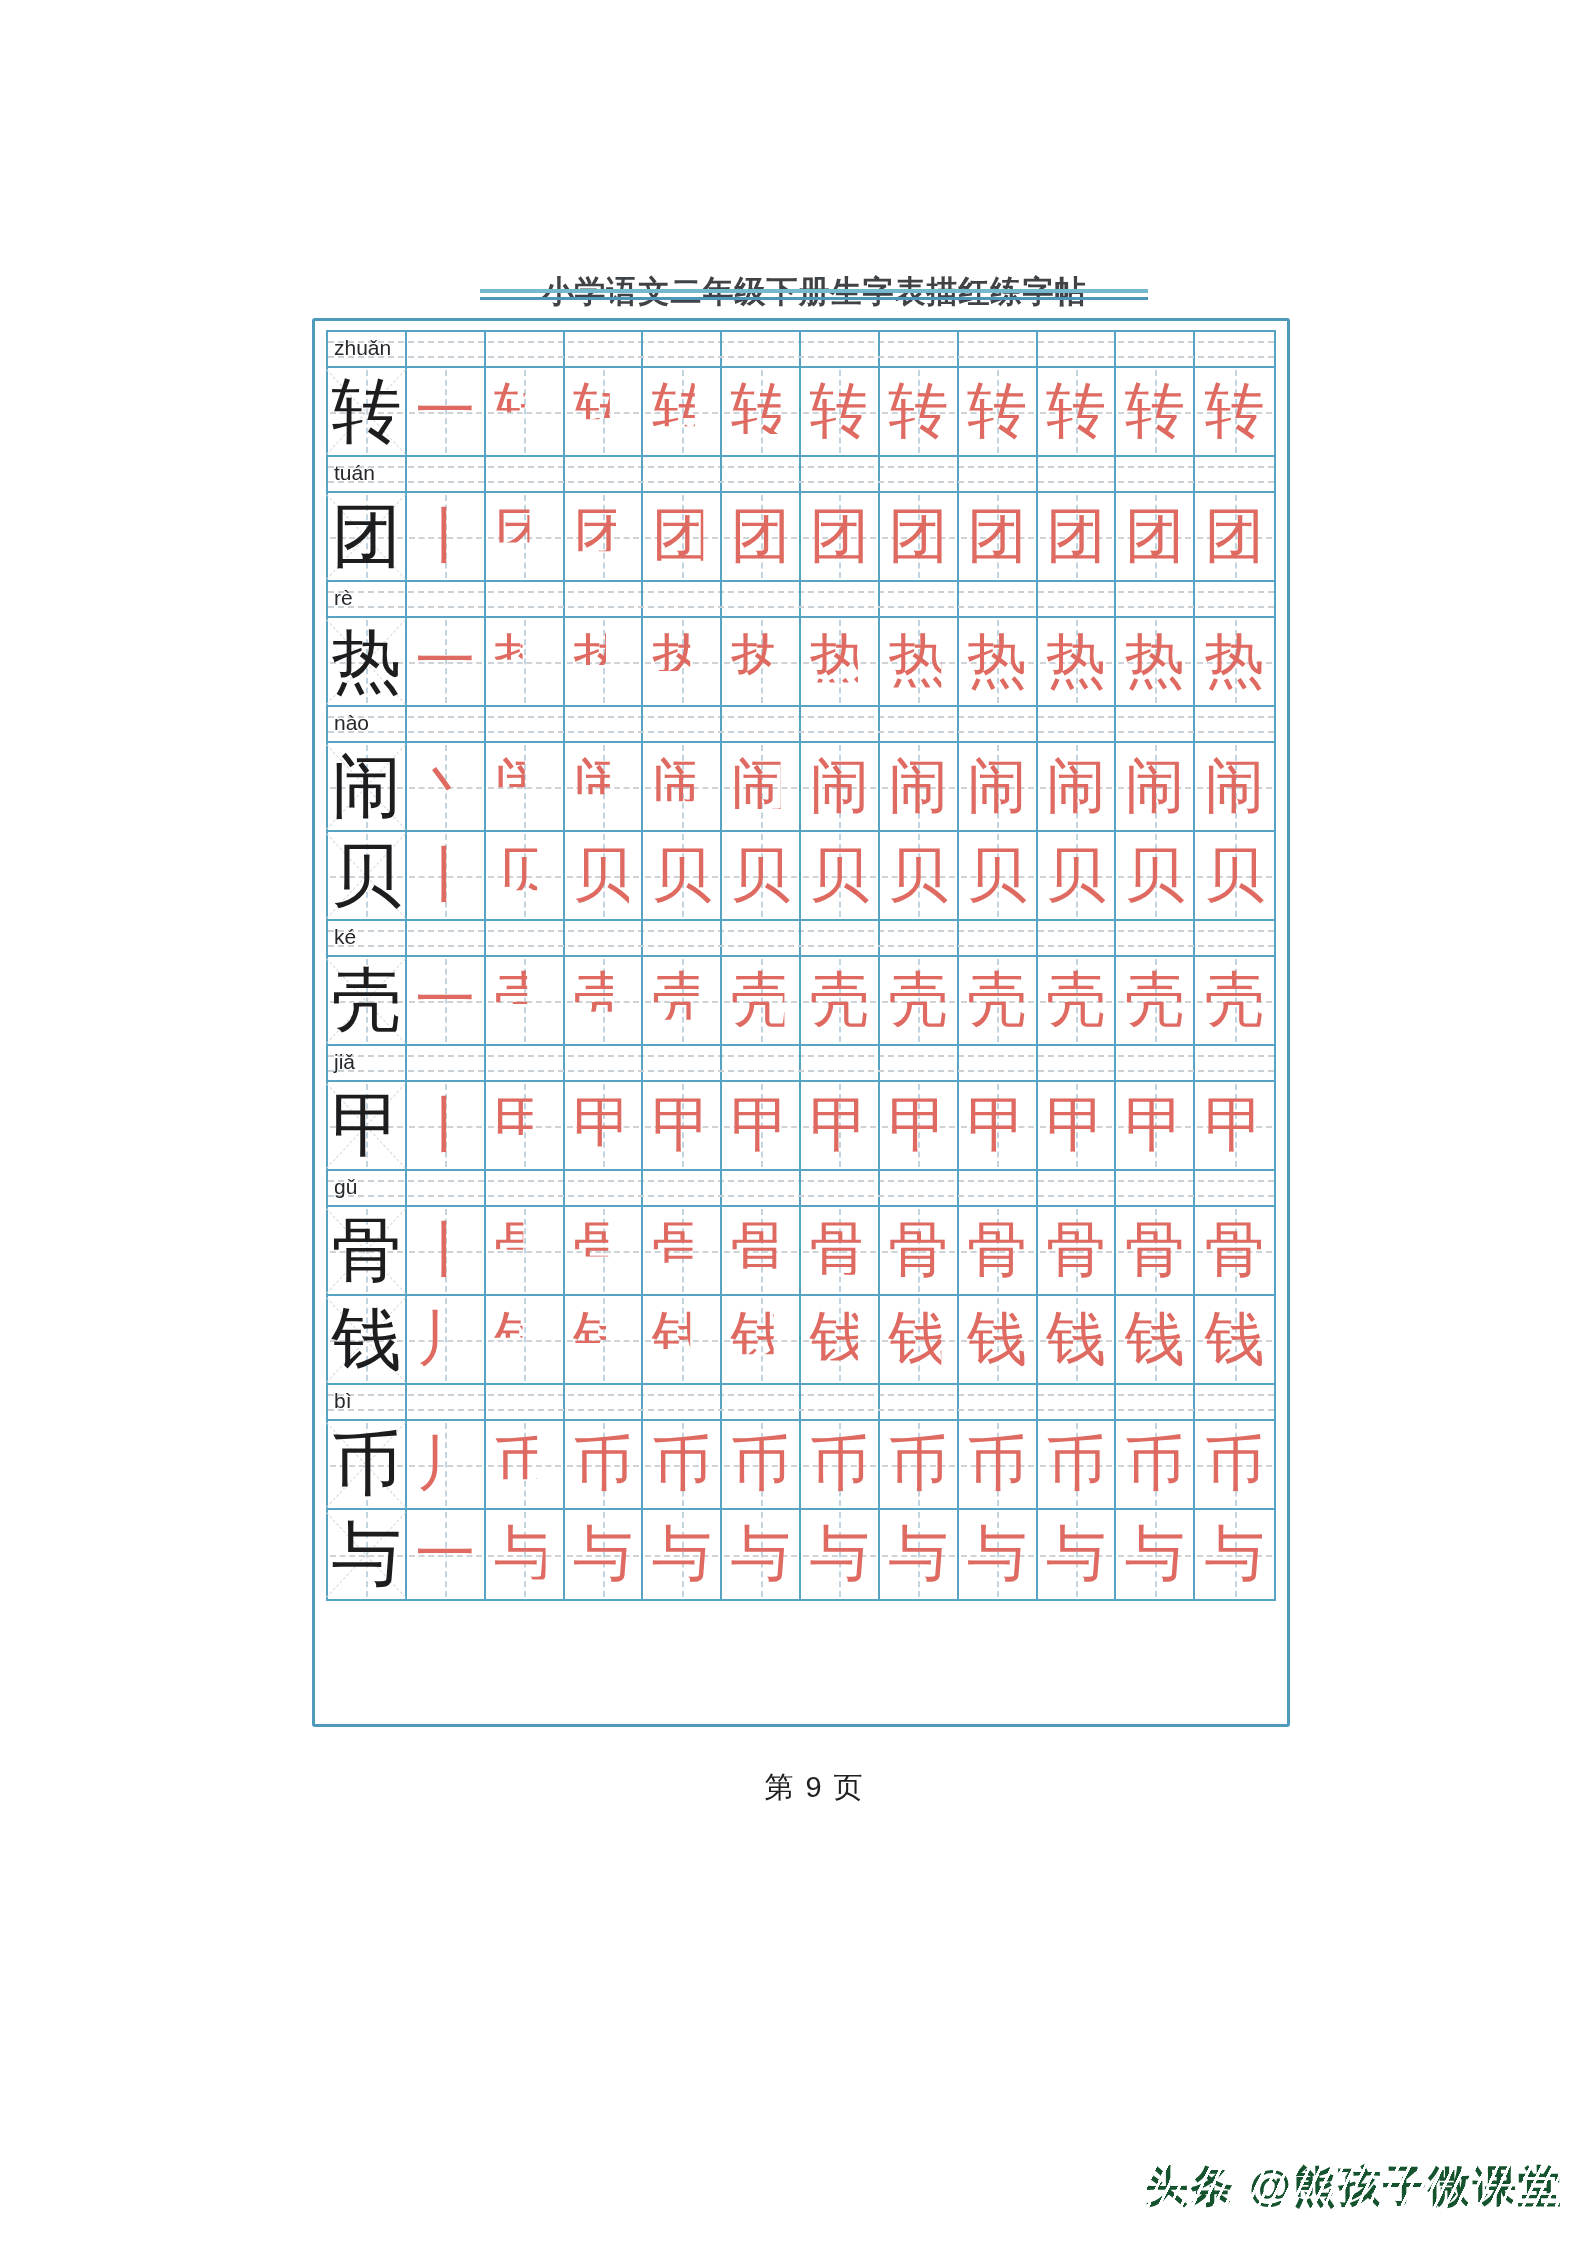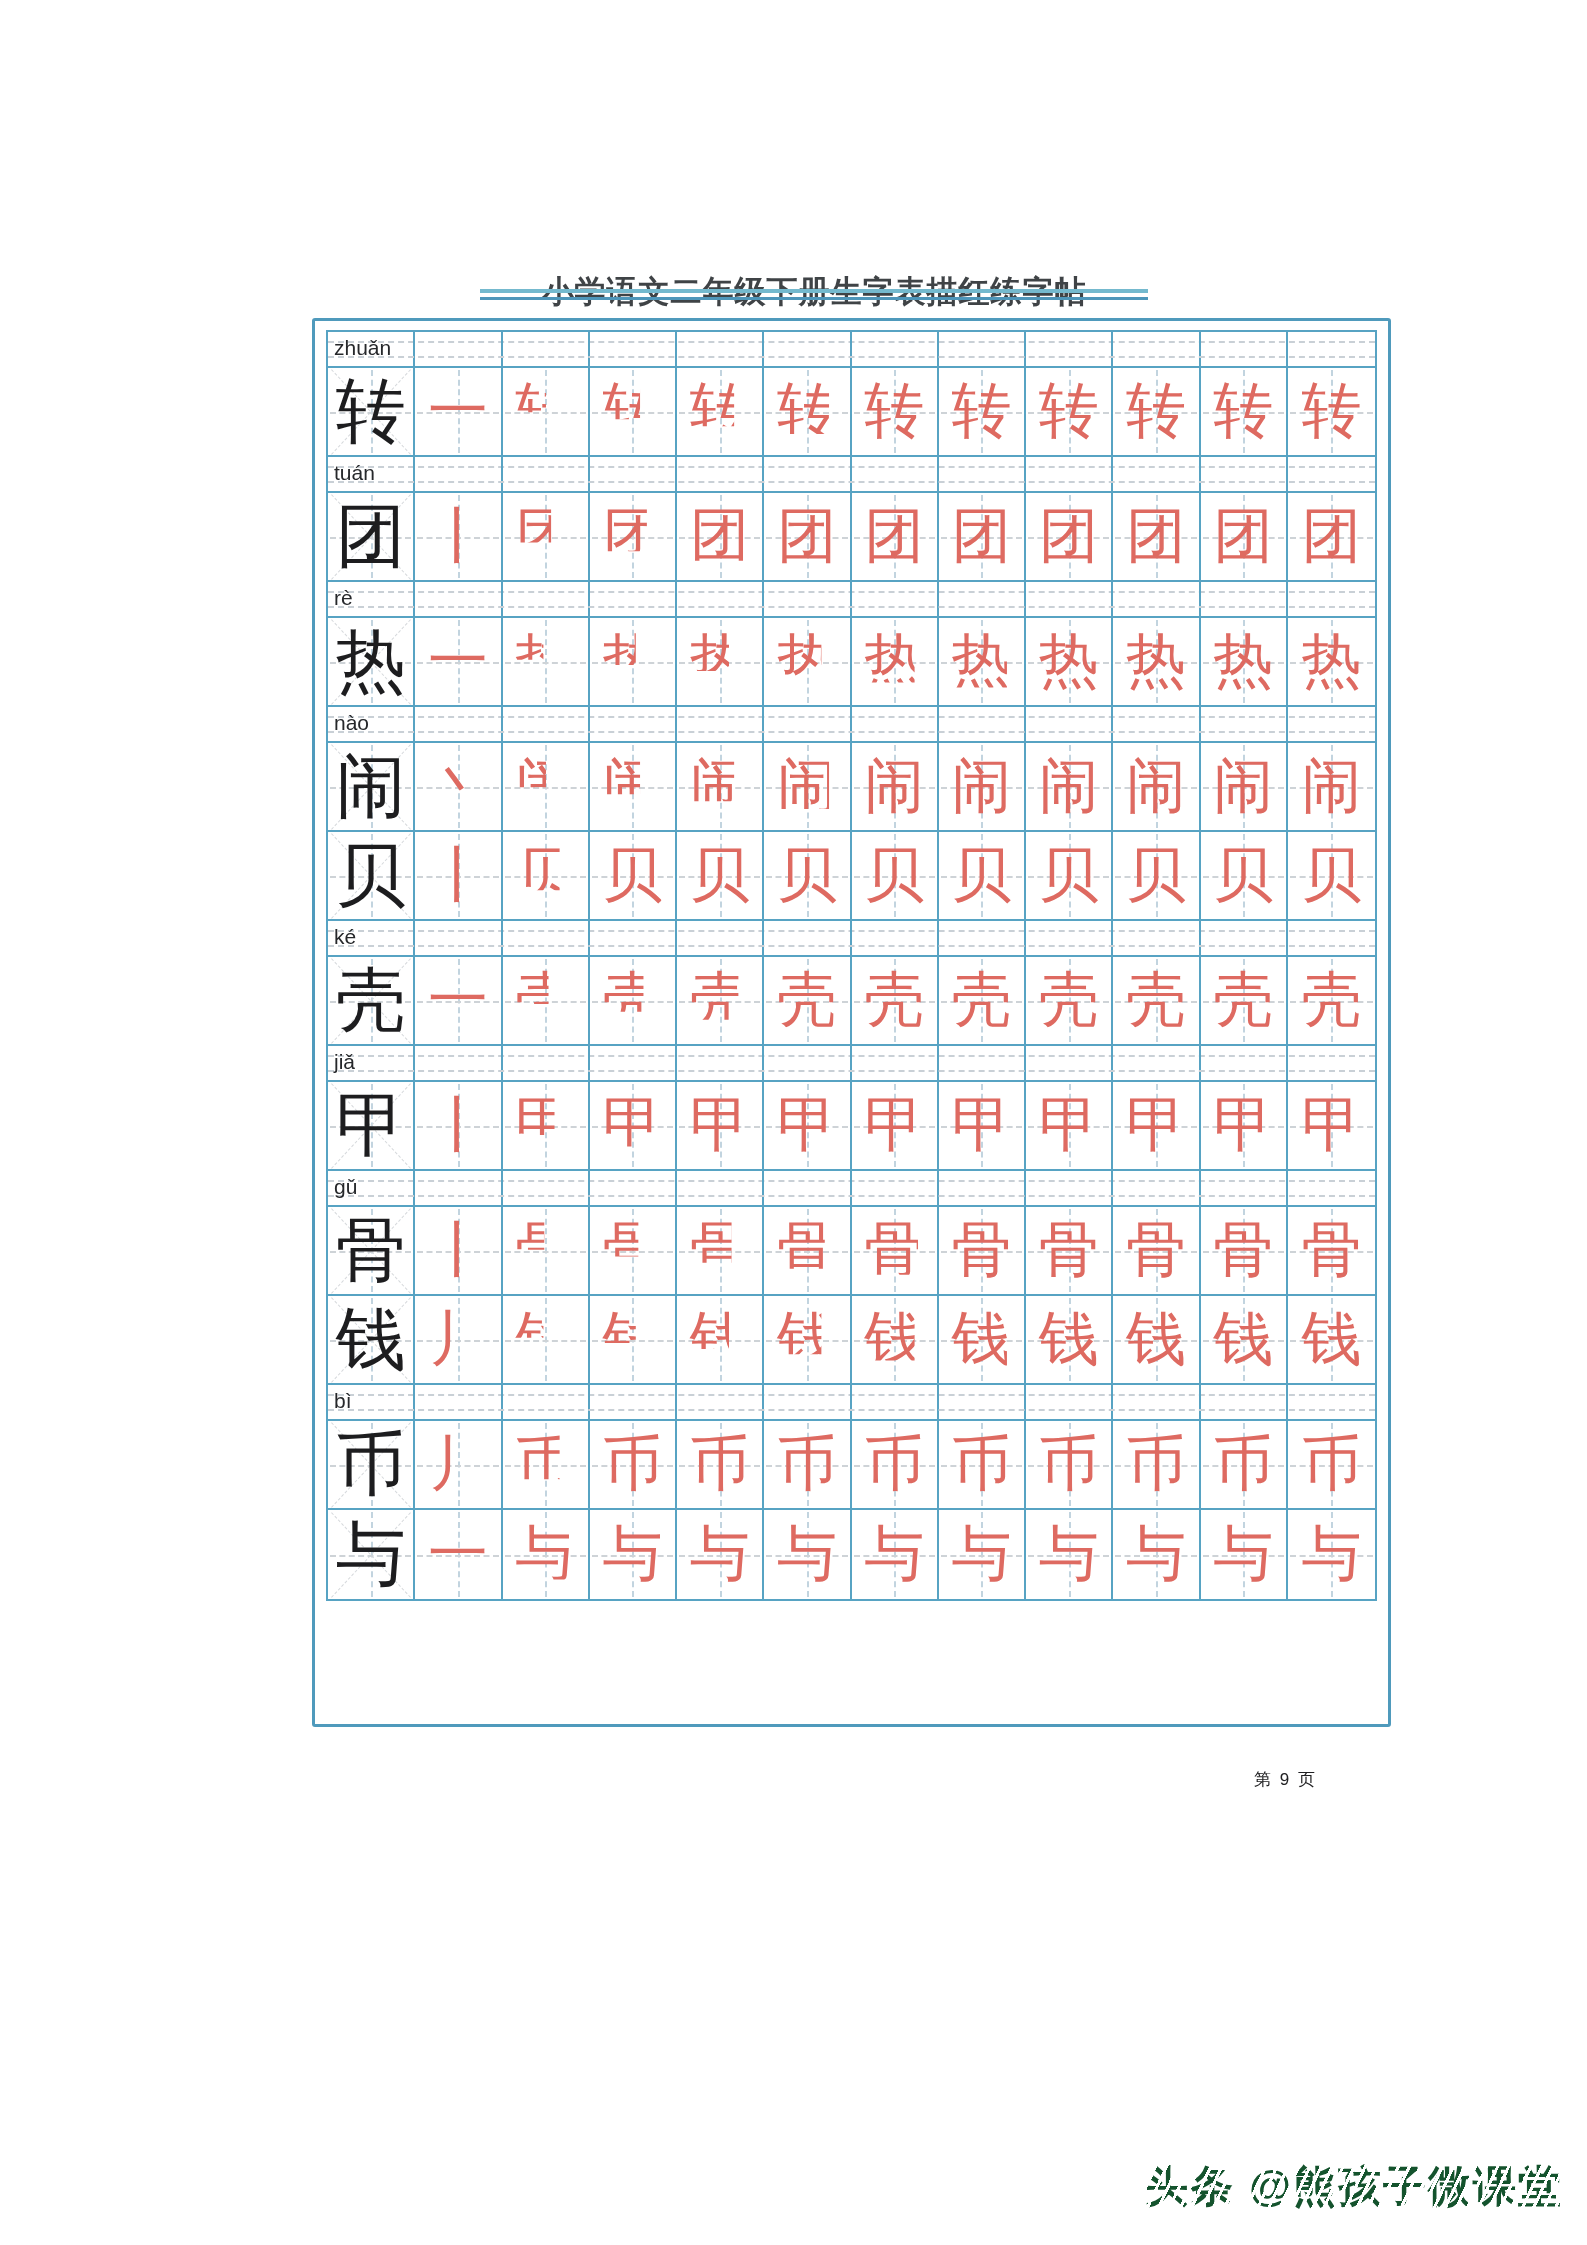--- a/index.html
+++ b/index.html
@@ -14,21 +14,21 @@
     color:#3f4346;
     margin-top:31px;
   }
   .title-underline{
     position:absolute; left:480px; top:289px; width:668px; height:4px;
     border-top:4px solid #74b9ce; border-bottom:3px solid #4e96ba;
     box-sizing:content-box;
   }
   
   .sheet{
-    position:absolute; left:312px; top:318px; width:1079px; height:1409px;
+    position:absolute; left:312px; top:318px; width:978px; height:1409px;
     border:3px solid #4f9abc; border-radius:3px; box-sizing:border-box;
     padding:9px 11px; background:#ffffff;
   }
   .grid{ border:2px solid #57a3c3; }
   .row{
     display:grid; grid-template-columns:repeat(12,1fr);
     position:relative; box-sizing:border-box;
     border-bottom:2px solid #57a3c3; background:#ffffff;
   }
   .row:last-child{ border-bottom:none; }
@@ -66,22 +66,22 @@
   }
   .model{ font-size:70px; color:#1d1d1f; }
   .trace{ font-size:60px; color:#de6a61; }
   .pinyin{
     position:absolute; left:6px; top:50%; transform:translateY(-54%);
     font-size:21px; color:#26282b; z-index:2; letter-spacing:0px;
     font-family:"Liberation Sans", sans-serif;
   }
   
   .page-number{
-    position:absolute; left:312px; top:1768px; width:1005px; text-align:right;
-    font-size:17px; color:#202022; letter-spacing:2px;
+    position:absolute; left:312px; top:1768px; width:1005px; text-align:center;
+    font-size:29px; color:#202022; letter-spacing:2px;
   }
   .watermark{
     position:absolute; right:24px; top:2158px; font-size:43px; font-weight:700;
     color:#14532d; letter-spacing:2px; font-family:"Liberation Sans", sans-serif;
   }
   .watermark::after{ 
     content:""; position:absolute; inset:-4px;
     background:repeating-linear-gradient(115deg, rgba(255,255,255,0) 0 7px, #ffffff 7px 10px);
     pointer-events:none;
   }

